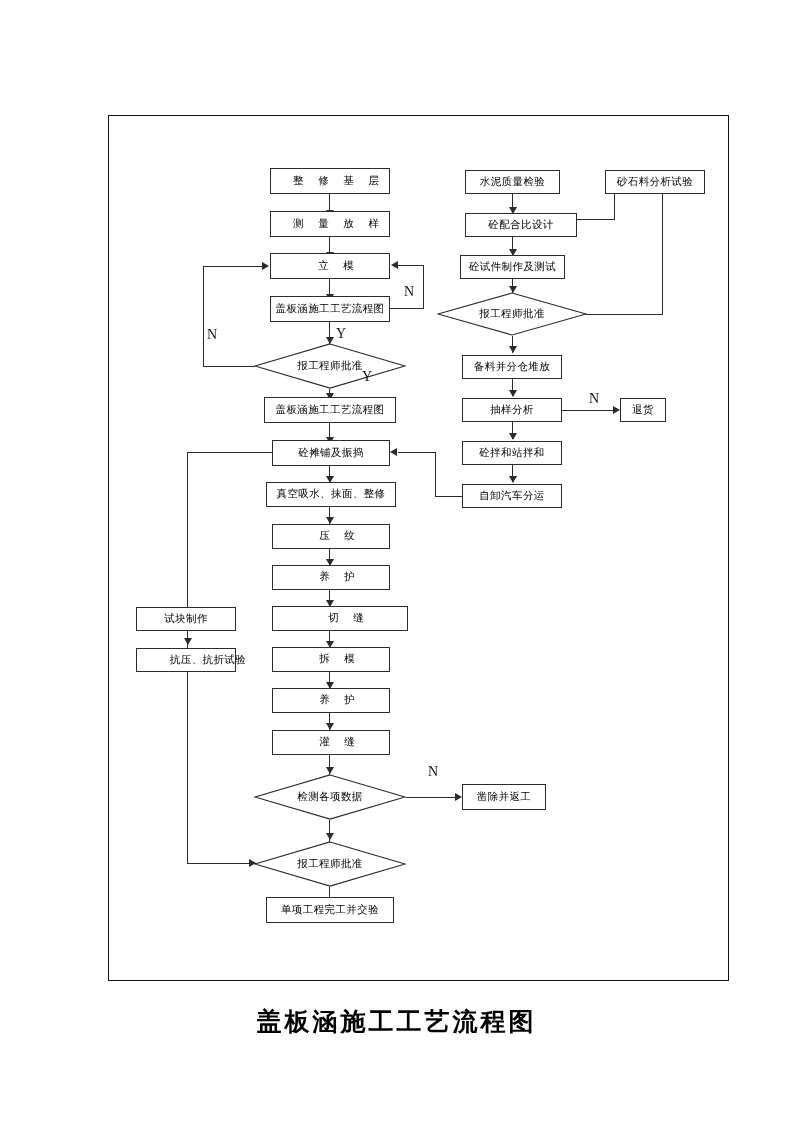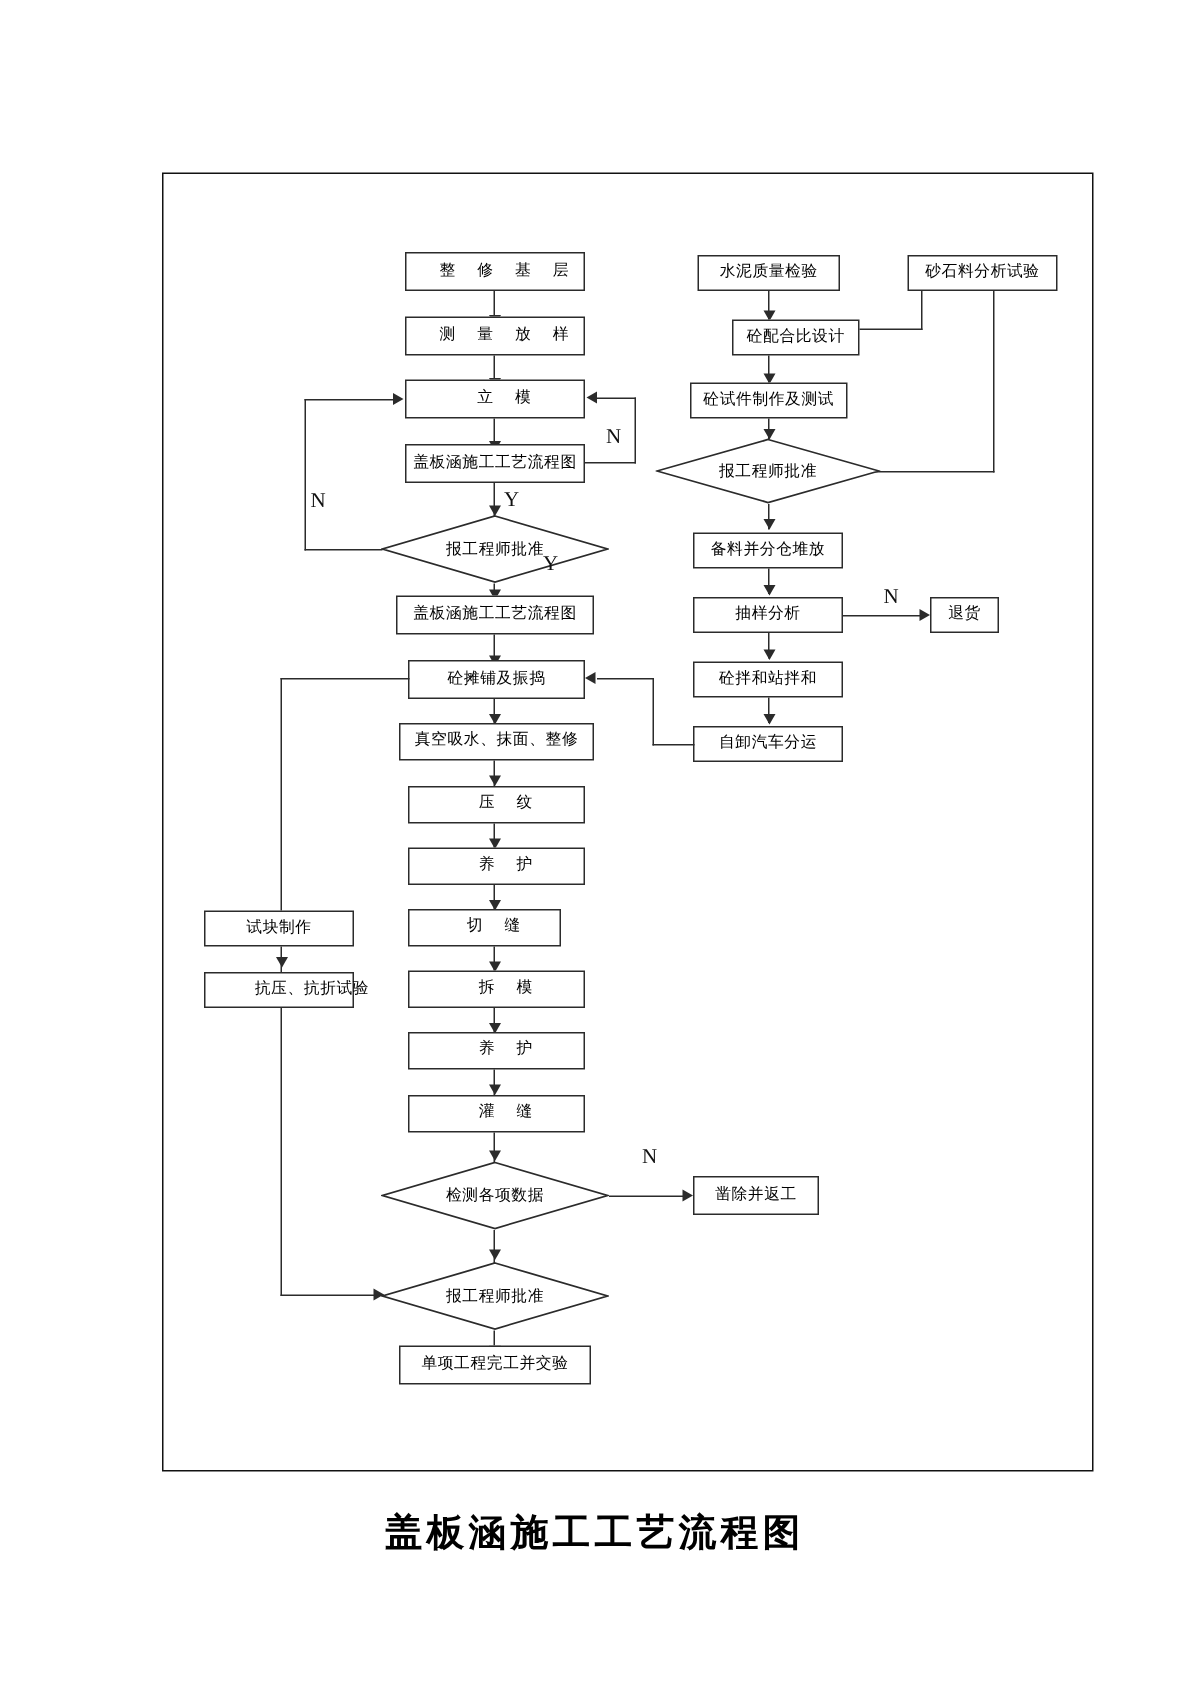--- a/index.html
+++ b/index.html
@@ -132,21 +132,21 @@
   <div class="node wide-space" style="left:272px;top:524px;width:118px;height:25px;">压       纹</div>
 
   <div class="ln lnv" style="left:329px;top:549px;height:18px;"></div>
   <div class="arr arr-d" style="left:326px;top:559px;"></div>
 
   <div class="node wide-space" style="left:272px;top:565px;width:118px;height:25px;">养       护</div>
 
   <div class="ln lnv" style="left:329px;top:590px;height:18px;"></div>
   <div class="arr arr-d" style="left:326px;top:600px;"></div>
 
-  <div class="node wide-space" style="left:272px;top:606px;width:102px;height:25px;">切       缝</div>
+  <div class="node wide-space" style="left:272px;top:606px;width:136px;height:25px;">切       缝</div>
 
   <div class="ln lnv" style="left:329px;top:631px;height:18px;"></div>
   <div class="arr arr-d" style="left:326px;top:641px;"></div>
 
   <div class="node wide-space" style="left:272px;top:647px;width:118px;height:25px;">拆       模</div>
 
   <div class="ln lnv" style="left:329px;top:672px;height:18px;"></div>
   <div class="arr arr-d" style="left:326px;top:682px;"></div>
 
   <div class="node wide-space" style="left:272px;top:688px;width:118px;height:25px;">养       护</div>
@@ -206,21 +206,21 @@
   <div class="arr arr-d" style="left:509px;top:207px;"></div>
 
   <div class="ln lnv" style="left:614px;top:194px;height:26px;"></div>
   <div class="ln lnh" style="left:568px;top:219px;width:47px;"></div>
   <div class="arr arr-l" style="left:561px;top:215px;"></div>
 
   <div class="ln lnv" style="left:662px;top:194px;height:121px;"></div>
   <div class="ln lnh" style="left:574px;top:314px;width:89px;"></div>
   <div class="arr arr-l" style="left:567px;top:310px;"></div>
 
-  <div class="node" style="left:465px;top:213px;width:85px;height:24px;margin-left:23px;">砼配合比设计</div>
+  <div class="node" style="left:465px;top:213px;width:112px;height:24px;">砼配合比设计</div>
 
   <div class="ln lnv" style="left:512px;top:237px;height:20px;"></div>
   <div class="arr arr-d" style="left:509px;top:249px;"></div>
 
   <div class="node" style="left:460px;top:255px;width:105px;height:24px;text-align:center;">砼试件制作及测试</div>
 
   <div class="ln lnv" style="left:512px;top:279px;height:14px;"></div>
   <div class="arr arr-d" style="left:509px;top:286px;"></div>
 
   <div class="dia" style="left:437px;top:292px;width:150px;height:44px;">

